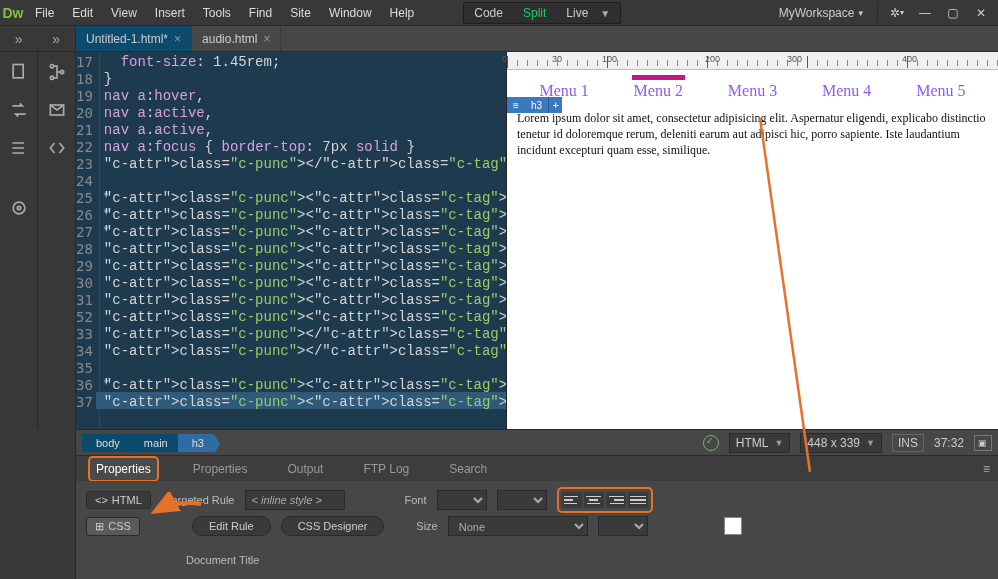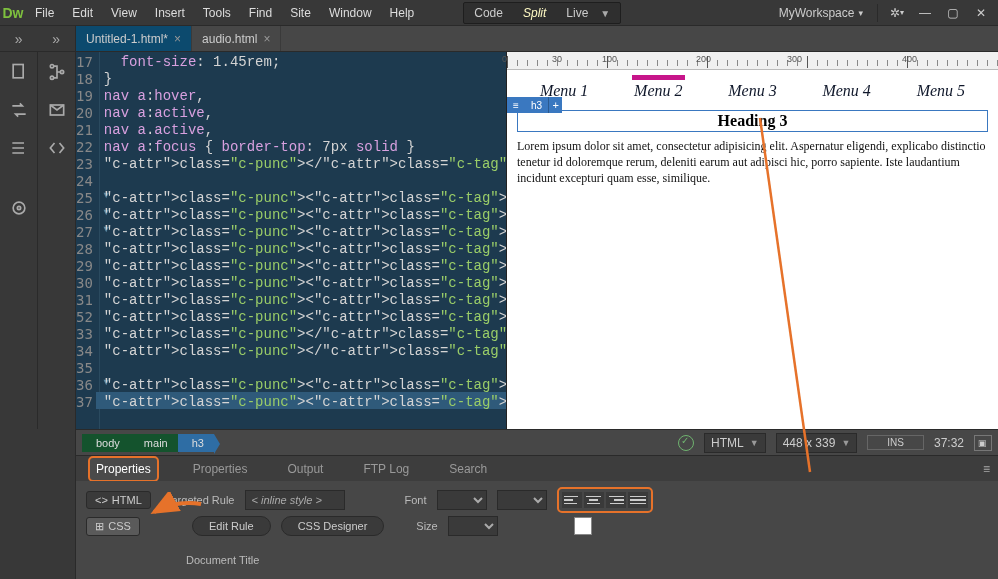--- a/index.html
+++ b/index.html
@@ -30,21 +30,21 @@
   .menubar .menu-list { display: flex; align-items: center; }
   .menu-item { padding: 0 9px; color: #ddd; cursor: default; line-height: 26px; }
   .view-switch {
     margin-left: 40px;
     background: #2f2f2f;
     border: 1px solid #1e1e1e;
     display: flex; align-items: center;
     height: 22px; margin-top: 2px; border-radius: 2px;
   }
   .view-switch span { padding: 0 10px; color: #ccc; font-size: 12px; }
-  .view-switch .active { color: #fef9c3; font-style: italic; }
+  .view-switch .active { color: #22c55e; }
   .view-switch .chev { color:#aaa; font-size:10px; padding-left:2px;}
   .menubar-right {
     margin-left: auto; display: flex; align-items: center; gap: 2px; padding-right: 4px;
   }
   .workspace { color:#ccc; padding: 0 8px; display:flex; align-items:center; gap:4px;}
   .win-btn { width: 26px; height: 20px; display:flex; align-items:center; justify-content:center; color:#ccc; font-size:12px;}
 
   
   .doc-tabs-row {
     height: 26px;
@@ -95,46 +95,46 @@
   .live-pane {
     flex:1; background:#fff; position:relative;
     border-left:1px solid #222;
   }
   .ruler-h { height:18px; background:#f0f0f0; border-bottom:1px solid #bbb; position:relative; font-size:9px; color:#555;}
   .ruler-h span{position:absolute; top:2px;}
   .ruler-h .tick{position:absolute; top:8px; width:1px; height:6px; background:#888;}
   .ruler-h .tick.major{top:4px; height:12px; background:#555;}
   .live-doc { position:absolute; top:18px; left:0; right:0; bottom:0; padding: 8px 10px; font-family: "Times New Roman", serif;}
   .live-nav { display:flex; justify-content:space-around; padding: 4px 0 10px;}
-  .live-nav a { color:#0f172a; font-size:16px; text-decoration:none; position:relative;font-style:italic;}
+  .live-nav a { color:#8b5cf6; font-size:16px; text-decoration:none; position:relative;}
   .live-nav a.active-menu::before{ content:""; position:absolute; top:-7px; left:-2px; right:-2px; height:5px; background:#c7158a;}
   .live-h3 { text-align:center; font-weight:bold; font-size:16px; color:#000; border:1px solid #3a78c0; padding:1px; margin:0 0 6px;}
   .live-para { font-size:12px; color:#111; line-height:1.35;}
   .elem-badge { position:absolute; top:45px; left:0; z-index:5; display:flex; align-items:center;}
   .elem-badge .ham{ background:#3a78c0; color:#fff; width:18px; height:16px; display:flex; align-items:center; justify-content:center; font-size:10px;}
   .elem-badge .tag{ background:#3a78c0; color:#fff; padding:1px 6px; font-size:10px; height:16px; display:flex; align-items:center;}
   .elem-badge .plus{ background:#3a78c0; color:#fff; width:14px; height:16px; display:flex; align-items:center; justify-content:center; font-size:11px; border-left:1px solid #2a5a90;}
 
   
   .status-row {
     position:absolute; left:76px; right:0; top: calc(579px - 150px);
     height: 26px; background:#474747; display:flex; align-items:center;
     border-top:1px solid #2a2a2a; padding-right:6px;
   }
   .crumbs { display:flex; align-items:center; margin-left:6px;}
-  .crumb { position:relative; padding: 3px 10px 3px 14px; color:#ddd; font-size:11px; background:#14532d;}
+  .crumb { position:relative; padding: 3px 10px 3px 14px; color:#ddd; font-size:11px; background:#0c4a6e;}
   .crumb::after{content:""; position:absolute; right:-6px; top:0; bottom:0; width:0; border-left:6px solid #3a3a3a; border-top:10px solid transparent; border-bottom:10px solid transparent;}
   .crumb.active{ background:#2e6da4;}
   .crumb.active::after{ border-left-color:#2e6da4;}
   .status-right{ margin-left:auto; display:flex; align-items:center; gap:10px; color:#ccc; font-size:12px;}
   .status-drop{ background:#3a3a3a; padding:2px 6px; border:1px solid #2a2a2a; display:flex; align-items:center; gap:6px;}
   .status-drop .chev{font-size:9px;color:#999;}
   .ok-circ{ width:16px; height:16px; border:1.5px solid #6fb36f; border-radius:50%; position:relative;}
   .ok-circ::after{content:"✓"; color:#6fb36f; font-size:10px; position:absolute; left:2px; top:-1px;}
-  .ins-box{ border:1px solid #666; padding:1px 19px; font-size:10px;}
+  .ins-box{ border:1px solid #666; padding:1px 5px; font-size:12px;}
 
   
   .panel-tabs {
     position:absolute; left:76px; right:0; top: calc(579px - 124px);
     height:26px; background:#3d3d3d; display:flex; align-items:center; gap:12px;
     padding-left:12px; border-top:1px solid #2a2a2a;
   }
   .panel-tab{ color:#999; padding:4px 6px; font-size:12px;}
   .panel-tab.active{ color:#fff; background:#4a4a4a;}
   .panel-tabs .panel-menu{ margin-left:auto; margin-right:8px; color:#aaa;}
@@ -319,21 +319,21 @@
         <div class="tick" style="left: 110px;"></div>
         <div class="tick" style="left: 120px;"></div>
         <div class="tick" style="left: 130px;"></div>
         <div class="tick" style="left: 140px;"></div>
         <div class="tick" style="left: 150px;"></div>
         <div class="tick" style="left: 160px;"></div>
         <div class="tick" style="left: 170px;"></div>
         <div class="tick" style="left: 180px;"></div>
         <div class="tick" style="left: 190px;"></div>
         <div class="tick major" style="left: 200px;"></div>
-        <span style="left: 189px;">200</span>
+        <span style="left: 198px;">200</span>
         <div class="tick" style="left: 210px;"></div>
         <div class="tick" style="left: 220px;"></div>
         <div class="tick" style="left: 230px;"></div>
         <div class="tick" style="left: 240px;"></div>
         <div class="tick" style="left: 250px;"></div>
         <div class="tick" style="left: 260px;"></div>
         <div class="tick" style="left: 270px;"></div>
         <div class="tick" style="left: 280px;"></div>
         <div class="tick" style="left: 290px;"></div>
         <div class="tick major" style="left: 300px;"></div>
@@ -365,21 +365,20 @@
       <div class="plus">+</div>
     </div>
     <div class="live-doc">
       <div class="live-nav" id="live-nav">
           <a href="#">Menu 1</a>
           <a href="#" class="active-menu">Menu 2</a>
           <a href="#">Menu 3</a>
           <a href="#">Menu 4</a>
           <a href="#">Menu 5</a>
         </div>
-      <div class="live-h3">Heading 3</div>
       <div class="live-para">Lorem ipsum dolor sit amet, consectetur adipisicing elit. Aspernatur eligendi, explicabo distinctio tenetur id doloremque rerum, deleniti earum aut adipisci hic, porro sapiente. Iste laudantium incidunt excepturi quam esse, similique.</div>
     </div>
   </div>
 </div>
 
 <div class="rail-below"></div>
 
 <div class="status-row">
   <div class="crumbs" id="crumbs">
       <div class="crumb">body</div>
@@ -451,20 +450,21 @@
   </div>
   <div class="props-row">
     <div class="props-mode" style="position:relative;">
       <div class="mode-btn sel">⊞ <span>CSS</span></div>
     </div>
     <div style="width:16px;"></div>
     <div class="pill-btn">Edit Rule</div>
     <div class="pill-btn">CSS Designer</div>
     <div style="width:12px;"></div>
     <div class="lbl">Size</div>
+    <select class="field" style="width:140px;"><option>None</option></select>
     <select class="field" style="width:50px;"><option></option></select>
     <div style="width:56px;"></div>
     <div class="swatch"></div>
   </div>
   <div class="props-row" style="margin-top:8px;">
     <div style="width:90px;"></div>
     <div class="lbl">Document Title</div>
   </div>
   <div class="help-strip">
     

